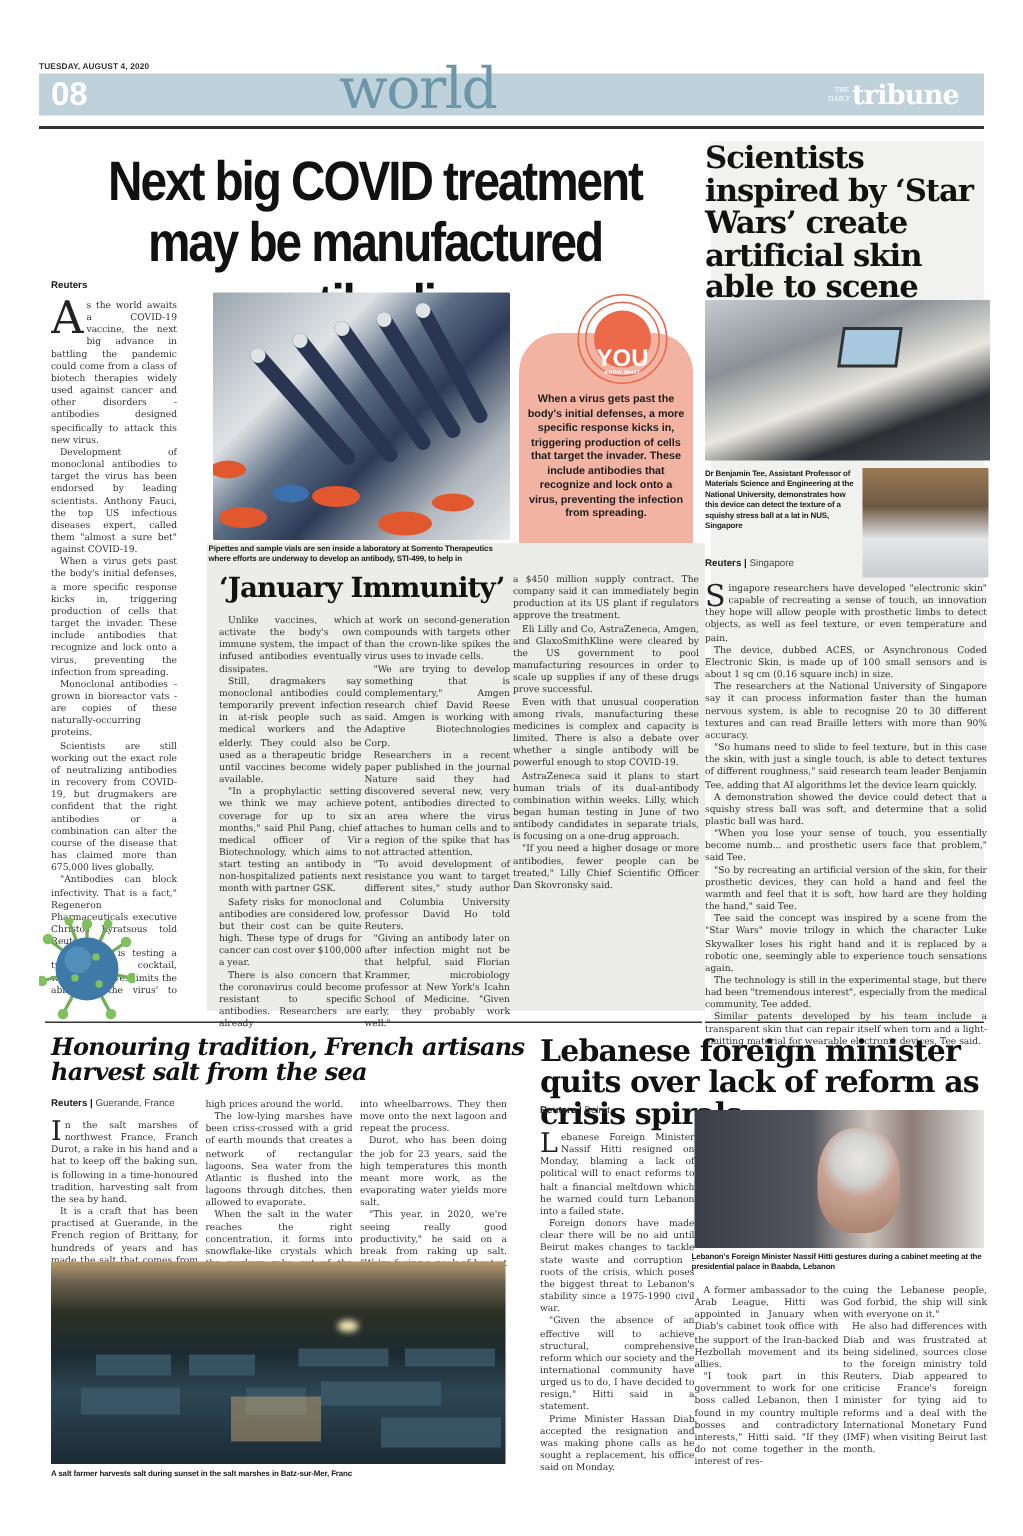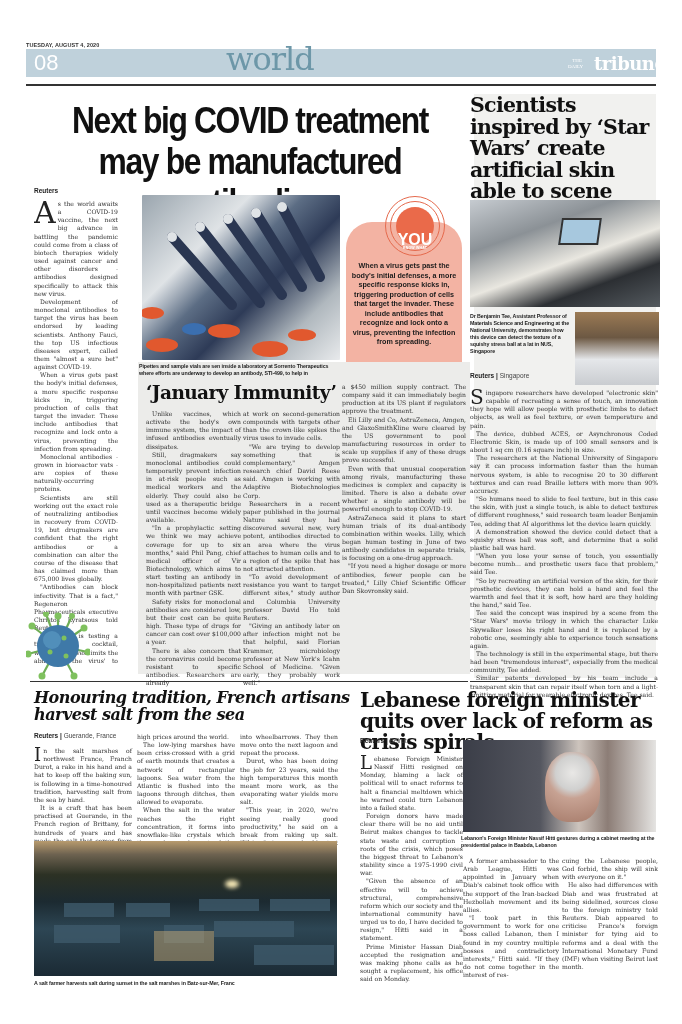--- a/index.html
+++ b/index.html
@@ -4,23 +4,23 @@
 <style>
   * { box-sizing: border-box; margin: 0; padding: 0; }
   html, body { width: 682px; height: 1024px; background: #ffffff; overflow: hidden; }
   body { position: relative; font-family: "DejaVu Serif", serif; color: #222; }
 
   .abs { position: absolute; }
 
   
   .dateline { left: 26px; top: 42px; font-family: "Liberation Sans", sans-serif; font-size: 5.5px; font-weight: bold; color: #333; letter-spacing: 0.1px; }
   .band { left: 26px; top: 49px; width: 630px; height: 28px; background: #bfd1db; }
-  .pageno { left: 34px; top: 50px; font-family: "Liberation Sans", sans-serif; font-size: 22px; font-weight: 400; color: #ffffff; }
-  .section { left: 226px; top: 36px; font-family: "DejaVu Serif", serif; font-size: 32px; font-weight: normal; color: #6d97a8; letter-spacing: -1px; line-height: 46px; }
-  .brand { left: 568px; top: 53px; display: flex; align-items: center; gap: 12px; }
+  .pageno { left: 34px; top: 50px; font-family: "Liberation Sans", sans-serif; font-size: 22px; font-weight: 700; color: #ffffff; }
+  .section { left: 226px; top: 36px; font-family: "DejaVu Serif", serif; font-size: 38px; font-weight: normal; color: #6d97a8; letter-spacing: -1px; line-height: 46px; }
+  .brand { left: 552px; top: 53px; display: flex; align-items: center; gap: 2px; }
   .brand .the { font-family: "Liberation Serif", serif; font-size: 5px; color: #fff; line-height: 6px; width: 14px; text-align: right; }
   .brand .trib { font-family: "DejaVu Serif", serif; font-weight: bold; font-size: 18px; color: #ffffff; letter-spacing: -0.5px; }
   .rule-top { left: 26px; top: 84px; width: 630px; height: 1.5px; background: #333; }
 
   
   .lead-head { left: 30px; top: 100px; width: 440px; text-align: center; font-family: "Liberation Sans", sans-serif; font-weight: bold; font-size: 37px; line-height: 41px; color: #111; letter-spacing: -1.6px; transform: scaleX(0.86); transform-origin: center; }
 
   .byline { font-family: "Liberation Sans", sans-serif; font-weight: bold; font-size: 6.5px; color: #222; }
   .byline .loc { font-weight: normal; color: #444; }
 

